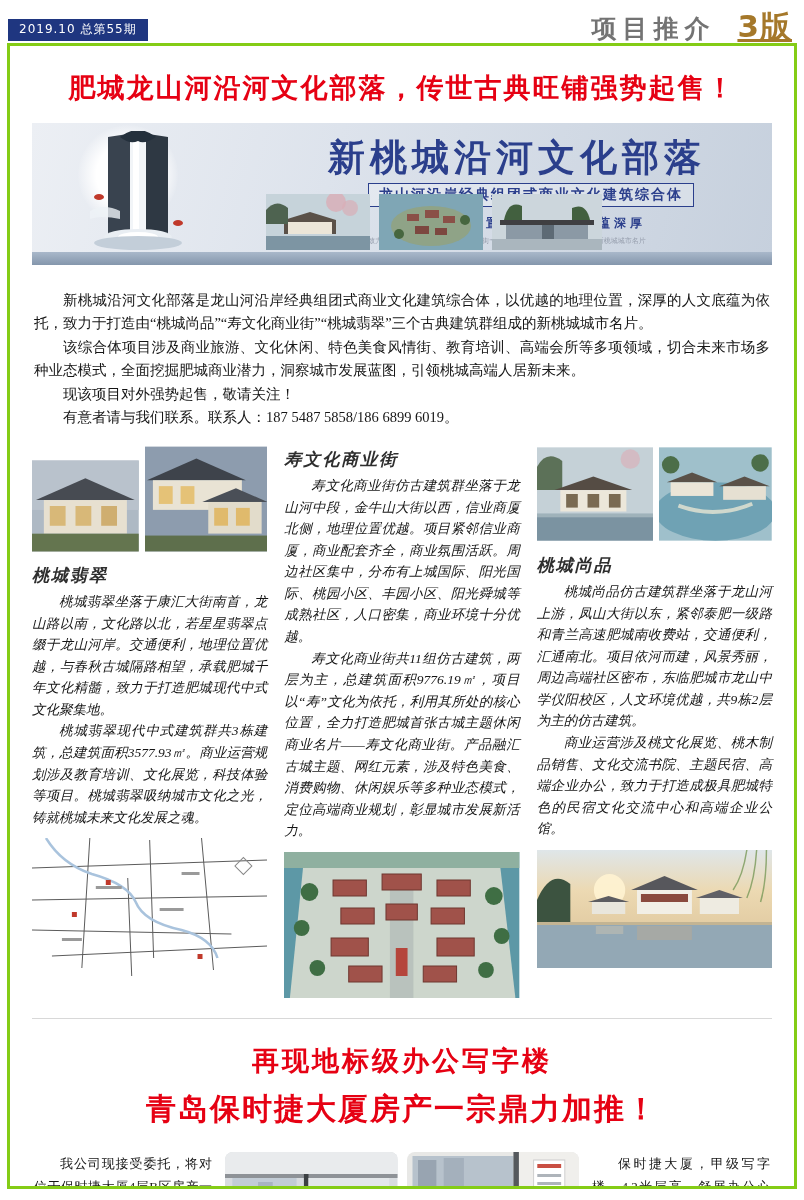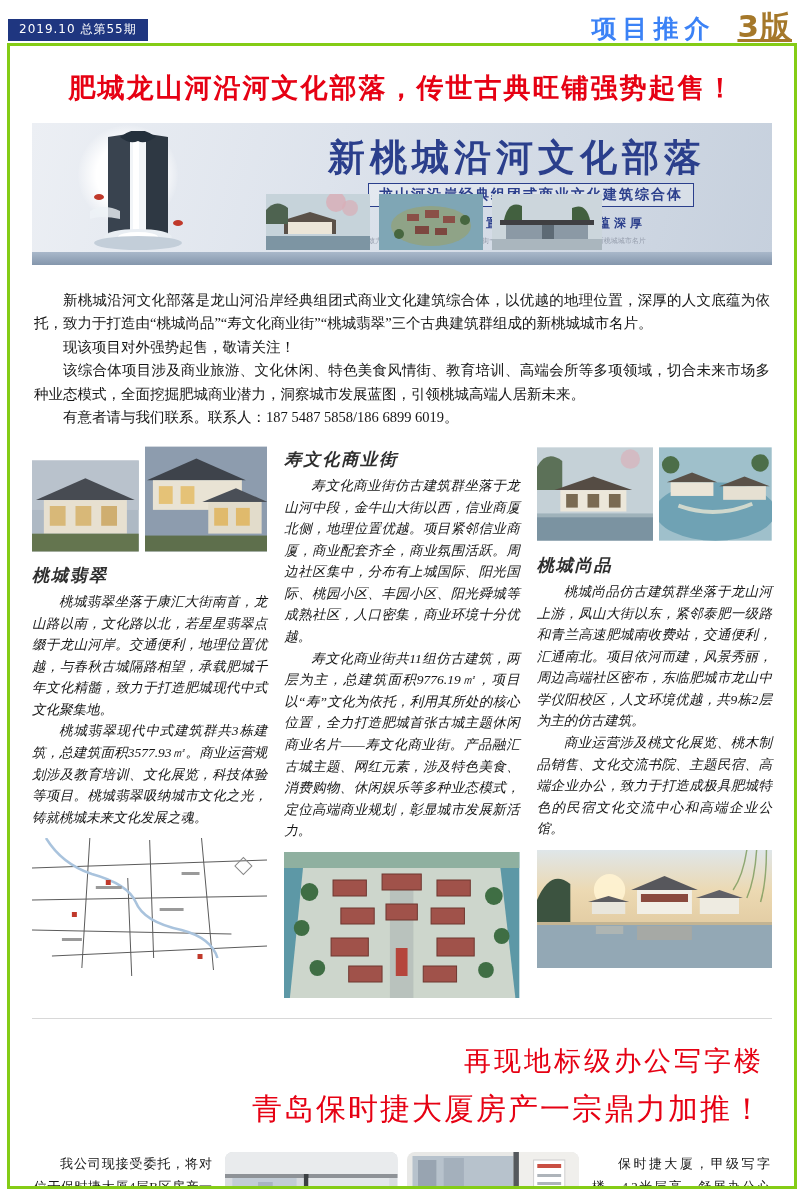--- a/index.html
+++ b/index.html
@@ -3,21 +3,21 @@
 <meta charset="utf-8">
 <style>
   html,body{margin:0;padding:0;background:#fff;}
   .page{width:804px;height:1200px;position:relative;background:#fff;overflow:hidden;
         font-family:"Liberation Serif","DejaVu Serif",serif;color:#1a1a1a;}
   
   .masthead{position:relative;height:42px;}
   .issue-badge{position:absolute;left:8px;top:19px;background:#1f3680;color:#fff;
         font-family:"DejaVu Sans",sans-serif;font-size:12px;padding:2px 11px 3px;letter-spacing:1px;}
   .mast-right{position:absolute;right:12px;top:6px;display:flex;align-items:baseline;gap:22px;}
-  .section-title{color:#3b82f6;font-size:25px;font-weight:bold;letter-spacing:6px;
+  .section-title{color:#737373;font-size:25px;font-weight:bold;letter-spacing:6px;
         font-family:"Liberation Serif",serif;}
   .page-no{color:#a5782a;font-size:31px;font-weight:900;font-family:"DejaVu Sans",sans-serif;
         letter-spacing:1px;text-decoration:underline;}
   
   .frame{position:absolute;left:7px;right:7px;top:43px;bottom:11px;border:3px solid #84cc16;
         background:#fff;overflow:hidden;}
   
   .headline1{margin:24px 30px 0;text-align:center;color:#e60113;font-size:27px;font-weight:900;
         font-family:"DejaVu Sans",sans-serif;letter-spacing:2px;}
   .banner{position:relative;margin:17px 22px 0;height:142px;overflow:hidden;
@@ -44,21 +44,21 @@
   .col{flex:1;min-width:0;display:flex;flex-direction:column;font-style:italic;}
   .photo-row{display:flex;gap:6px;align-items:flex-end;}
   .photo-row svg{display:block;}
   .col-title{font-family:"DejaVu Sans",sans-serif;font-weight:900;font-size:17px;color:#2e2e2e;
         letter-spacing:2px;margin:12px 0 4px;}
   .col-title.first{margin-top:2px;}
   .col p{margin:0;text-indent:2em;text-align:justify;font-size:13.5px;line-height:1.6;color:#151515;}
   .col .illus{margin-top:10px;}
   
   .divider{border-top:1px solid #d8d8d8;margin:20px 22px 0;}
-  .headline2{margin:24px 30px 0;text-align:right;color:#e60113;font-weight:400;
+  .headline2{margin:24px 30px 0;text-align:center;color:#e60113;font-weight:700;
         font-family:"DejaVu Sans",sans-serif;}
   .headline2 .l1{font-size:27px;letter-spacing:3px;}
   .headline2 .l2{font-size:30px;letter-spacing:2px;margin-top:10px;}
   .bottom{display:flex;gap:13px;margin:22px 24px 0;}
   .btxt{width:178px;flex:0 0 178px;}
   .btxt p{margin:0;text-indent:2em;text-align:justify;font-size:13px;line-height:1.78;color:#151515;}
   .office-grid{flex:1;display:grid;grid-template-columns:1fr 1fr;gap:9px;}
   .office-grid svg{display:block;width:100%;height:121px;border-radius:8px;}
 </style>
 </head>
@@ -126,22 +126,22 @@
           <path d="M12 26 Q16 6 30 12 L30 26 Z" fill="#42603f"></path>
           <path d="M98 26 Q94 8 80 14 L80 26 Z" fill="#42603f"></path>
           <rect x="0" y="45" width="110" height="11" fill="#aab6be"></rect>
         </svg>
       </div>
       <div class="banner-strip"></div>
     </div>
 
     <div class="intro">
       <p>新桃城沿河文化部落是龙山河沿岸经典组团式商业文化建筑综合体，以优越的地理位置，深厚的人文底蕴为依托，致力于打造由“桃城尚品”“寿文化商业街”“桃城翡翠”三个古典建筑群组成的新桃城城市名片。</p>
+      <p>该综合体项目涉及商业旅游、文化休闲、特色美食风情街、教育培训、高端会所等多项领域，切合未来市场多种业态模式，全面挖掘肥城商业潜力，洞察城市发展蓝图，引领桃城高端人居新未来。</p>
       <p>现该项目对外强势起售，敬请关注！</p>
-      <p>该综合体项目涉及商业旅游、文化休闲、特色美食风情街、教育培训、高端会所等多项领域，切合未来市场多种业态模式，全面挖掘肥城商业潜力，洞察城市发展蓝图，引领桃城高端人居新未来。</p>
       <p>有意者请与我们联系。联系人：187 5487 5858/186 6899 6019。</p>
     </div>
 
     <div class="cols">
 
       <div class="col">
         <div class="photo-row">
           <svg width="108" height="92" viewBox="0 0 108 92">
             <rect width="108" height="92" fill="#aeb9c4"></rect>
             <rect y="0" width="108" height="50" fill="#b9c2cc"></rect>

